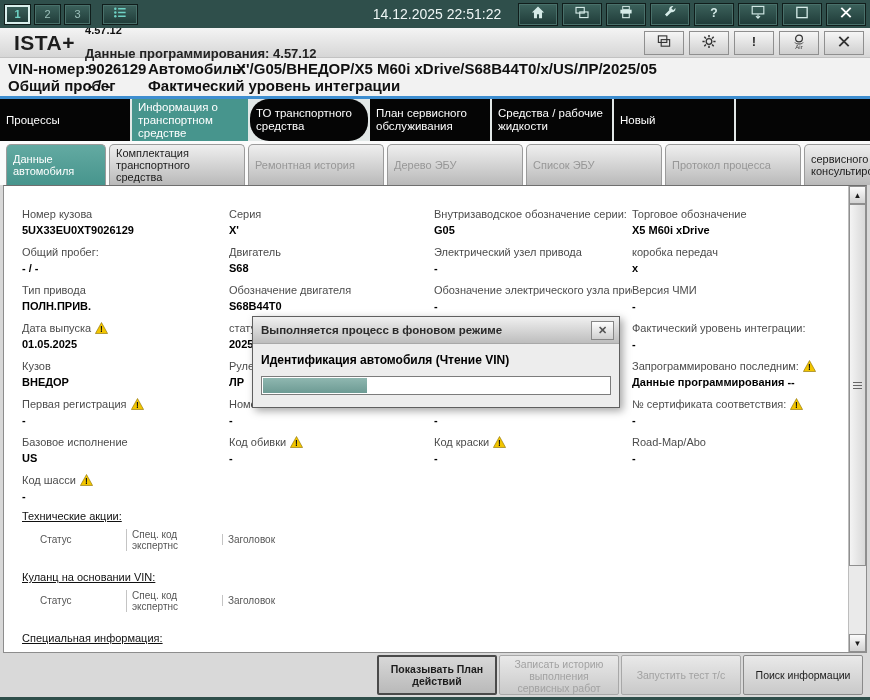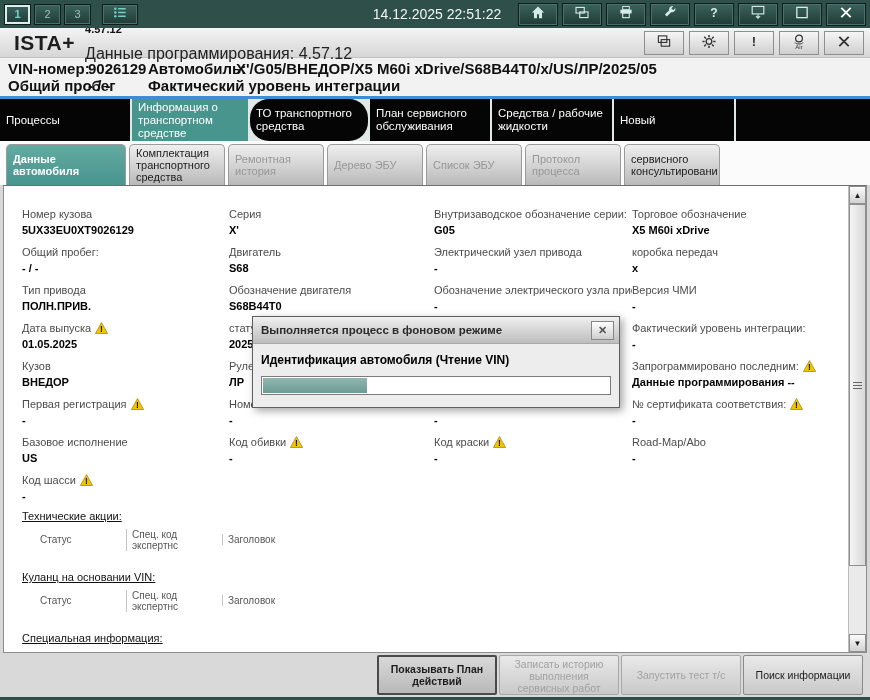--- a/index.html
+++ b/index.html
@@ -13,36 +13,36 @@
 .listbtn{width:36px;height:21px;margin-left:8px;background:linear-gradient(#3c625c,#1f3b38);border:1px solid #101d1b;box-shadow:inset 0 0 0 1px #49706a;color:#6fd3c6;display:flex;align-items:center;justify-content:center}
 .datetime{position:absolute;left:4px;right:0;text-align:center;color:#eef6f5;font-size:14px;pointer-events:none}
 .topbar-icons{margin-left:auto;display:flex;z-index:2}
 .tico{width:40px;height:23px;background:linear-gradient(#3c625c,#1f3b38);border:1px solid #101d1b;box-shadow:inset 0 0 0 1px #49706a;color:#d5ebe8;display:flex;align-items:center;justify-content:center;margin-left:4px}
 .tico:last-child{color:#ffffff}
 
 .titlebar{height:30px;background:linear-gradient(#f4f4f4,#d6d6d6);display:flex;align-items:center;border-bottom:1px solid #c2c2c2}
 .appname{font-size:21px;font-weight:bold;color:#1d1d1d;margin-left:14px;letter-spacing:.5px}
 .verblock{margin-left:10px}
 .ver{font-size:11px;font-weight:bold;color:#111}
-.prog{font-size:16px;font-weight:normal;color:#222;margin-top:10px}
+.prog{font-size:13px;font-weight:bold;color:#222;margin-top:10px}
 .titlebar-icons{margin-left:auto;margin-right:6px;display:flex}
 .gico{width:40px;height:24px;background:linear-gradient(#f6f6f6,#cfcfcf);border:1px solid #8f8f8f;color:#333;display:flex;align-items:center;justify-content:center;margin-left:5px}
 
 .vinbar{height:38px;background:#f2f2f2;padding:2px 0 0 8px}
 .vin-line{display:flex;font-size:15px;font-weight:bold;color:#101010;height:17px;align-items:center;white-space:nowrap}
 .w80{width:80px;flex:none}.w60{width:60px;flex:none}.w88{width:88px;flex:none}
 .blueline{height:3px;background:var(--blueline,#3e8ed0)}
 
 .tabbar{height:42px;background:#e2e8e7;display:flex;gap:2px}
 .mtab{background:#050505;color:#fff;font-size:11.5px;line-height:13px;display:flex;align-items:center;padding:2px 6px;flex:none;overflow:hidden}
 .mtab.active{background:var(--accent,#47958d)}
 .mtab.filler{flex:1}
 
 .subtabbar{height:44px;background:#fbfbfb;display:flex;gap:3px;padding:3px 0 0 6px}
-.stab{width:96px;flex:none;border-radius:5px 5px 0 0;background:linear-gradient(#efefef,#b9b9b9);border:1px solid #9b9b9b;border-bottom:none;font-size:11px;line-height:12px;padding:2px 6px;display:flex;align-items:center;color:#1c1c1c;overflow:hidden}
+.stab{width:136px;flex:none;border-radius:5px 5px 0 0;background:linear-gradient(#efefef,#b9b9b9);border:1px solid #9b9b9b;border-bottom:none;font-size:11px;line-height:12px;padding:2px 6px;display:flex;align-items:center;color:#1c1c1c;overflow:hidden}
 .stab.disabled{color:#979797}
 .stab.active{background:linear-gradient(#63aaa2,var(--accent,#47958d));color:#fff}
 
 .content-frame{position:relative;height:468px;margin:0 3px;background:#fff;border:1px solid #8d8d8d;border-top:1px solid #6f6f6f}
 .content{position:absolute;left:0;top:0;right:18px;bottom:0;padding:20px 0 0 18px;overflow:hidden}
 .fields-grid{display:grid;grid-template-columns:207px 205px 198px 1fr}
 .fcell{height:38px;overflow:hidden;padding-right:8px}
 .flabel{font-size:11px;color:#4c4c4c;display:flex;align-items:flex-end;gap:4px;height:14px;white-space:nowrap}
 .fvalue{font-size:11px;font-weight:bold;color:#000;margin-top:4px;white-space:nowrap}
 .warn svg{display:block}
@@ -228,21 +228,21 @@
         <span>Средства / рабочие жидкости</span>
       </div>
       <div class="mtab" style="width: 120px;">
         <span>Новый</span>
       </div>
       <div class="mtab filler">
         <span></span>
       </div>
     </div>
   <div class="subtabbar" id="sub-tabs">
-      <div class="stab active" style="width: 120px; font-weight: bold;">
+      <div class="stab active" style="width: 100px;">
         <span>Данные автомобиля</span>
       </div>
       <div class="stab enabled">
         <span>Комплектация транспортного средства</span>
       </div>
       <div class="stab disabled">
         <span>Ремонтная история</span>
       </div>
       <div class="stab disabled">
         <span>Дерево ЭБУ</span>

